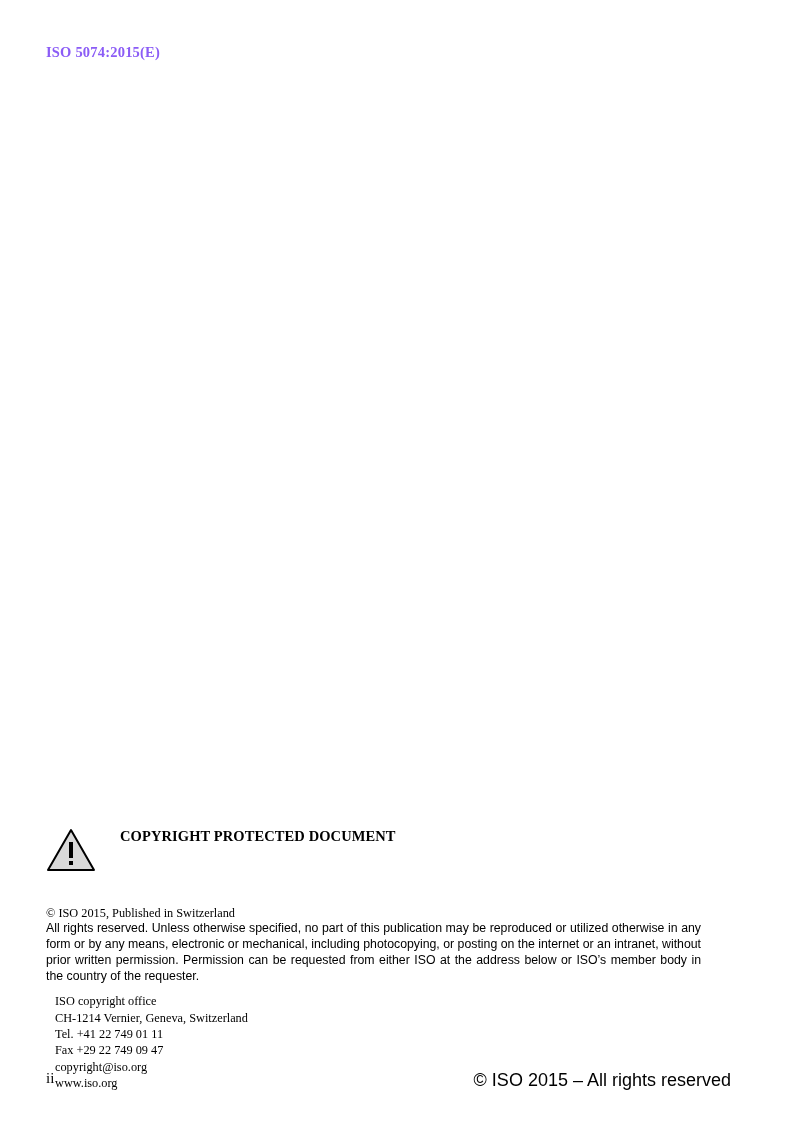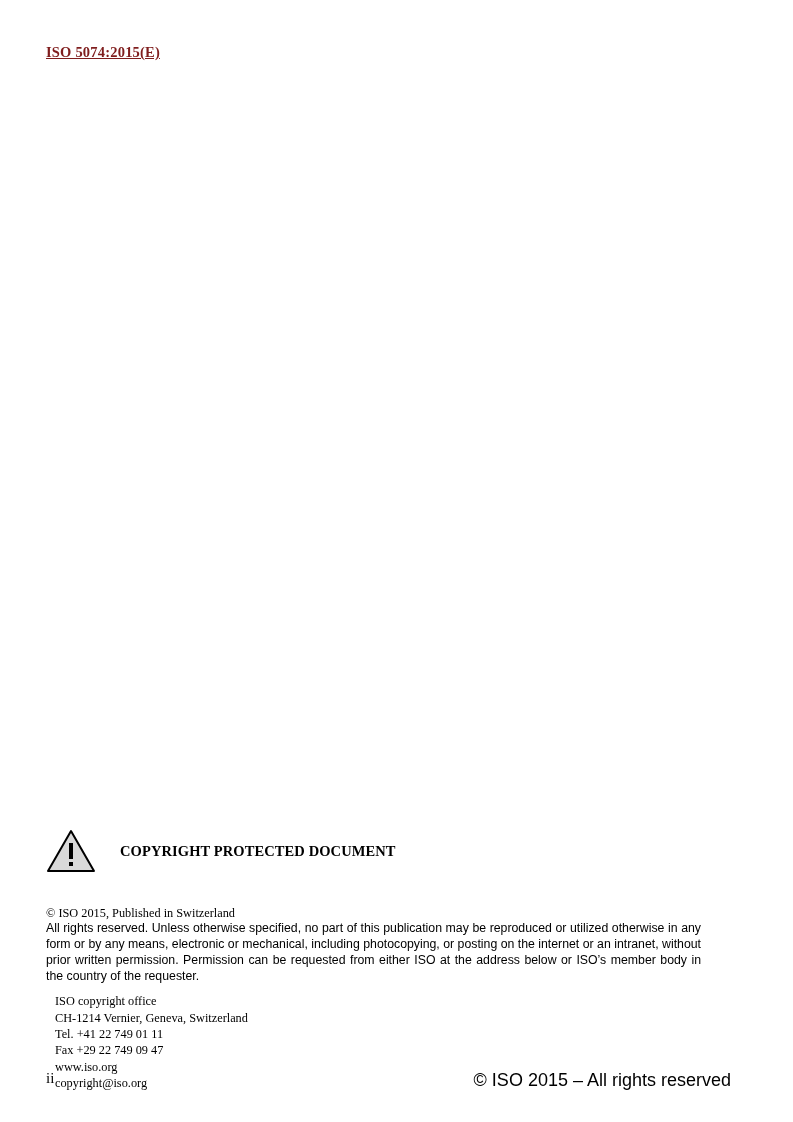--- a/index.html
+++ b/index.html
@@ -20,32 +20,31 @@
     box-sizing: border-box;
   }
   .header {
     position: absolute;
     top: 44px;
     left: 46px;
     font-family: "Liberation Serif", serif;
     font-weight: bold;
     font-size: 14.5px;
     letter-spacing: 0.2px;
-    color: #7f1d1d;
-    text-decoration: underline;
+    color: #8b5cf6;
   }
   .copyright-block {
     position: absolute;
     left: 46px;
     top: 828px;
     width: 655px;
   }
   .copyright-title-row {
     display: flex;
-    align-items: center;
+    align-items: flex-start;
     height: 46px;
   }
   .warning-icon {
     width: 50px;
     height: 44px;
     flex: 0 0 50px;
     display: block;
   }
   .copyright-title {
     font-family: "Liberation Serif", serif;
@@ -116,22 +115,22 @@
 
     <div class="copyright-line">©  ISO 2015, Published in Switzerland</div>
 
     <div class="legal-para">All rights reserved. Unless otherwise specified, no part of this publication may be reproduced or utilized otherwise in any form or by any means, electronic or mechanical, including photocopying, or posting on the internet or an intranet, without prior written permission. Permission can be requested from either ISO at the address below or ISO’s member body in the country of the requester.</div>
 
     <div class="address-block">
       <div>ISO copyright office</div>
       <div>CH-1214 Vernier, Geneva, Switzerland</div>
       <div>Tel. +41 22 749 01 11</div>
       <div>Fax +29 22 749 09 47</div>
+      <div>copyright@iso.org</div>
       <div>www.iso.org</div>
-      <div>copyright@iso.org</div>
     </div>
 
   </div>
 
   <div class="footer">
     <div class="footer-left">ii</div>
     <div class="footer-right">© ISO 2015 – All rights reserved</div>
   </div>
 
 </div>

